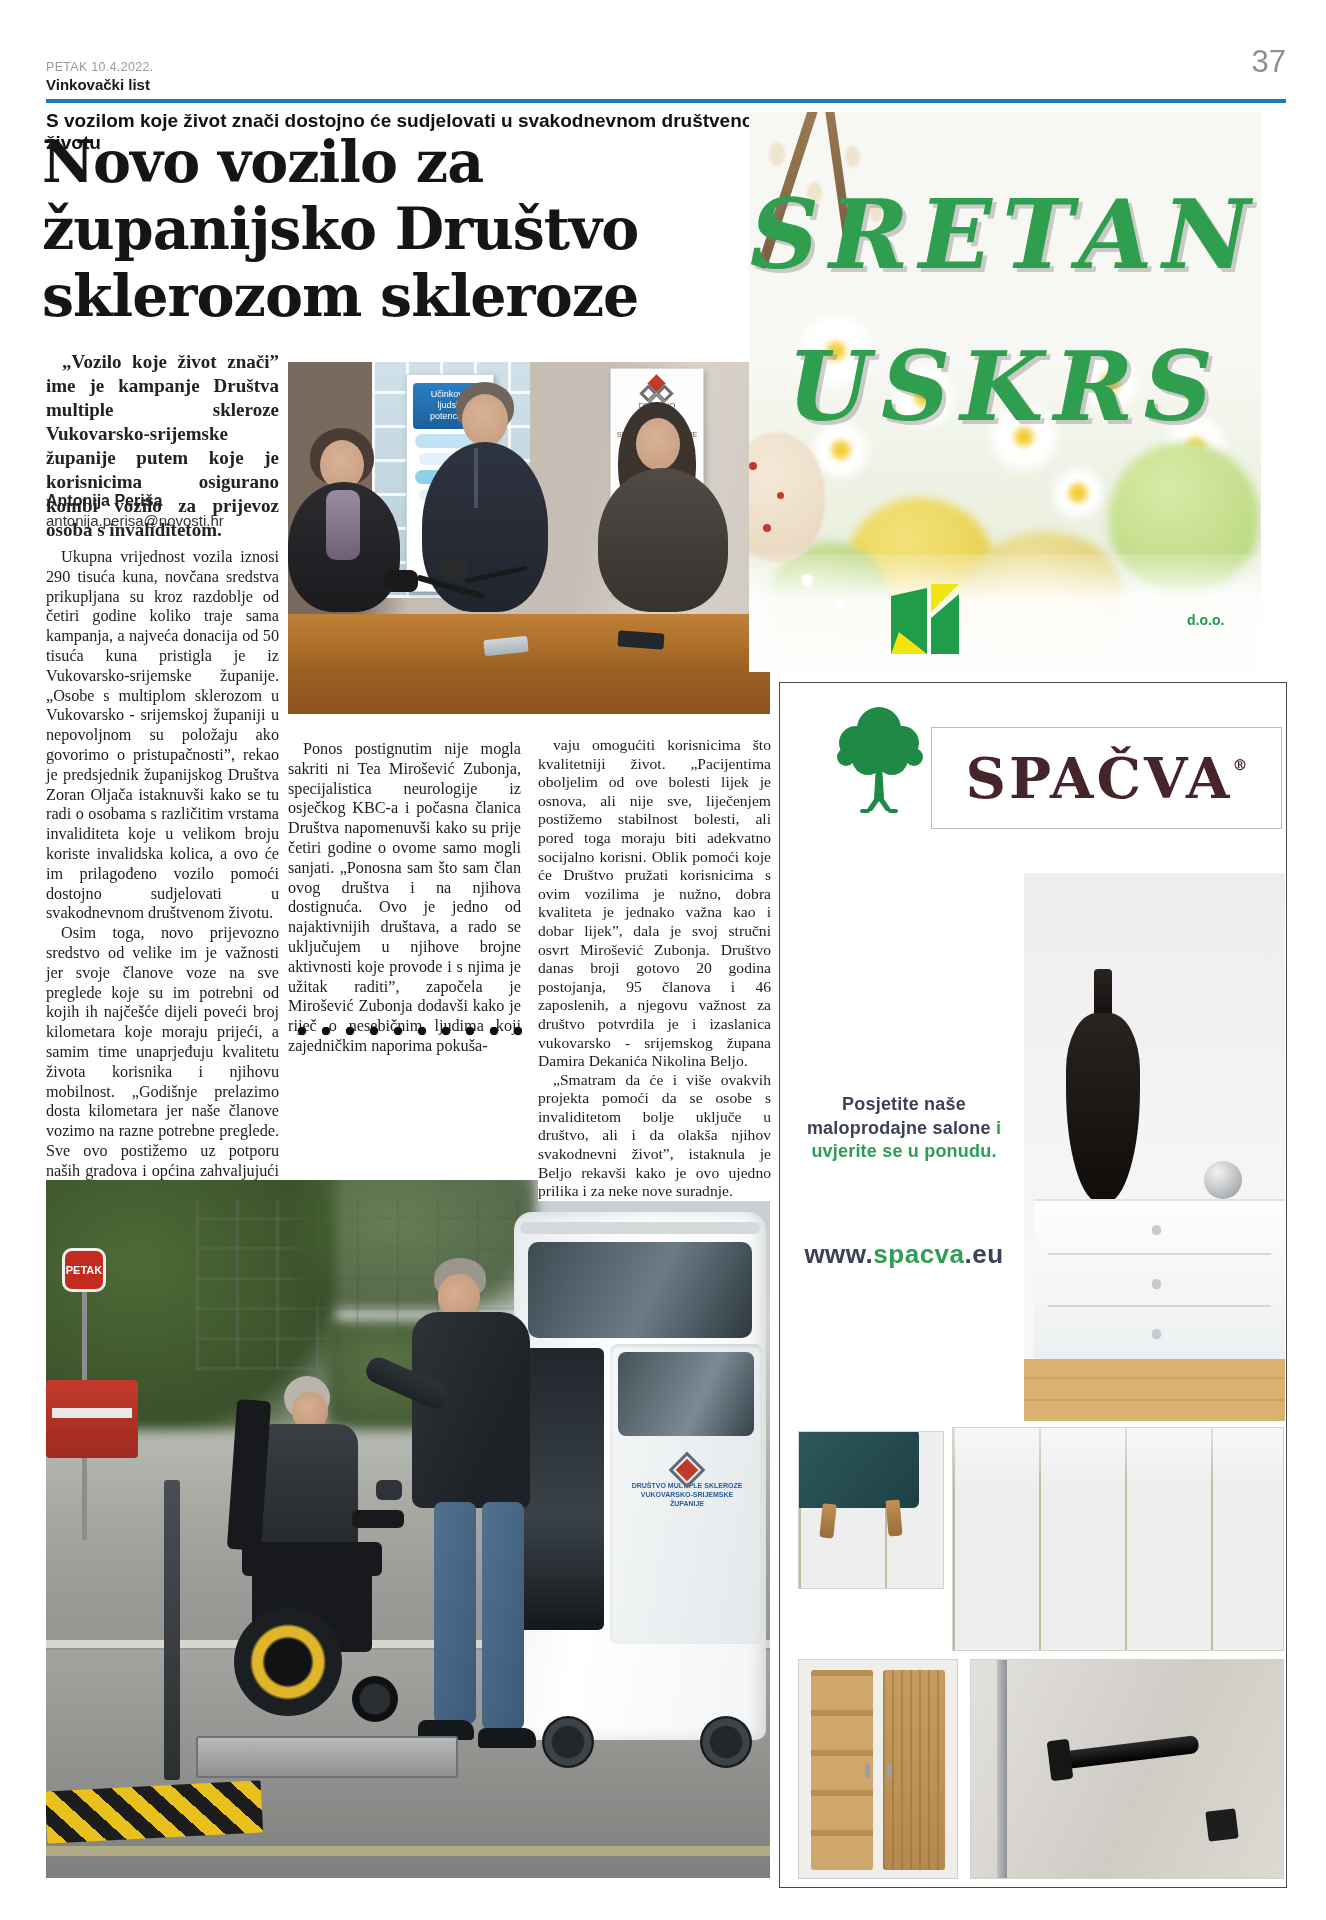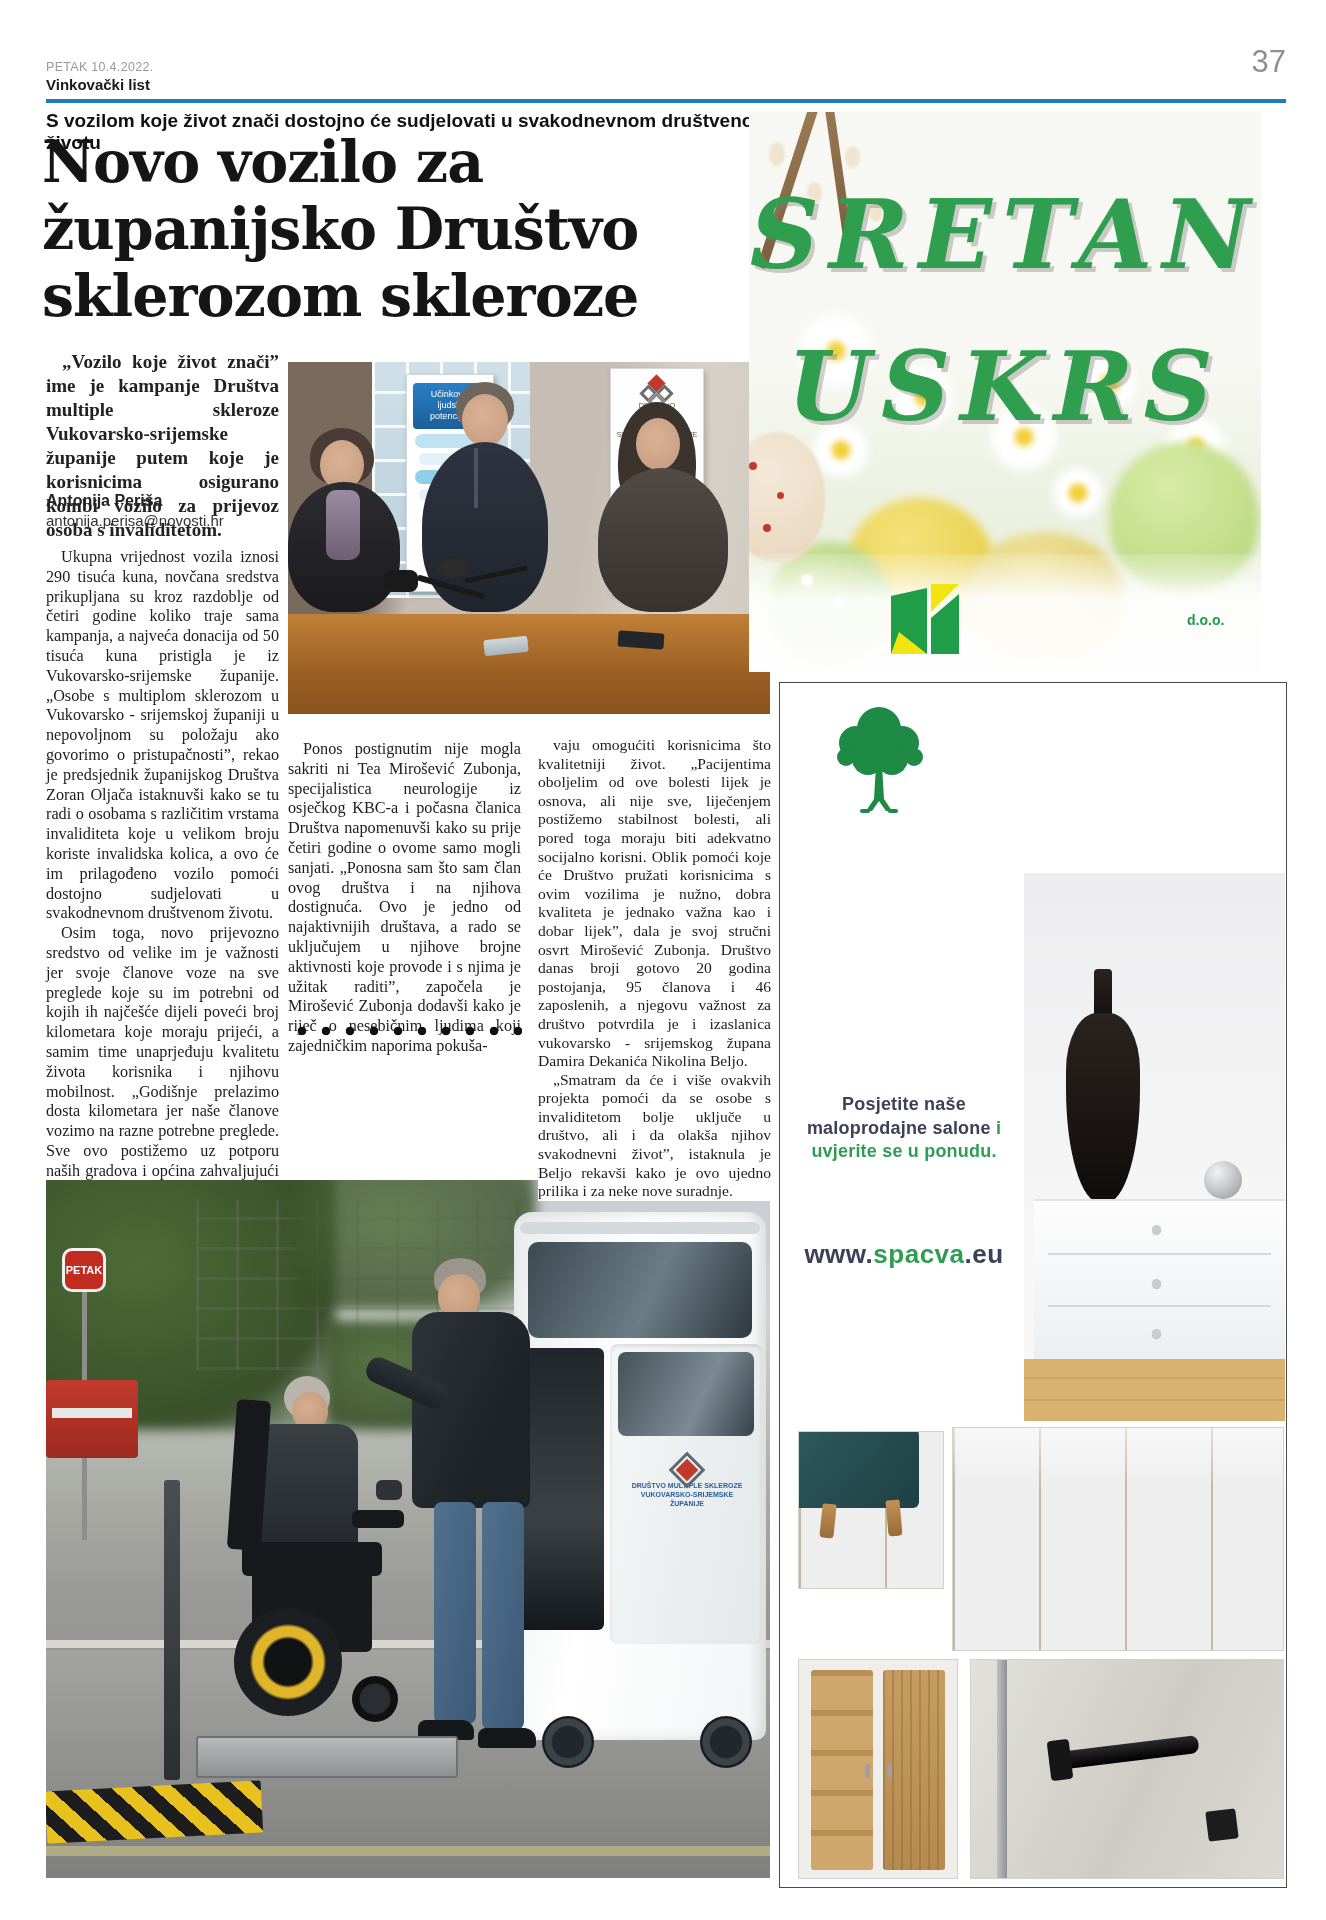--- a/index.html
+++ b/index.html
@@ -375,20 +375,23 @@
         <circle cx="68" cy="60" r="16"></circle>
         <circle cx="55" cy="46" r="18"></circle>
         <circle cx="22" cy="58" r="9"></circle>
         <circle cx="90" cy="58" r="9"></circle>
       </g>
       <path d="M52 66 L50 100 L42 112 L48 112 L55 102 L62 112 L68 112 L60 100 L58 66 Z" fill="#1e8a45"></path>
       <rect x="36" y="110" width="10" height="4" rx="2" fill="#1e8a45"></rect>
       <rect x="64" y="110" width="10" height="4" rx="2" fill="#1e8a45"></rect>
     </svg>
 
+    <div class="abs sp-wordbox">
+      <span class="sp-word"><span>SPAČVA</span><span class="sp-reg">®</span></span>
+    </div>
 
 
     <div class="abs sp-photo" style="left:244px; top:190px; width:261px; height:548px; border:none;">
       <div class="abs vase-wall" style="left:0; top:0; width:261px; height:548px;"></div>
       <div class="abs vase-neck" style="left:70px; top:96px; width:18px; height:60px;"></div>
       <div class="abs vase-body" style="left:42px; top:140px; width:74px; height:190px;"></div>
       <div class="abs sphere" style="left:180px; top:288px; width:38px; height:38px;"></div>
       <div class="abs dresser" style="left:10px; top:326px; width:251px; height:160px;">
         <div class="drawer-line" style="margin:52px 14px 0;"></div>
         <div class="drawer-line" style="margin:50px 14px 0;"></div>

